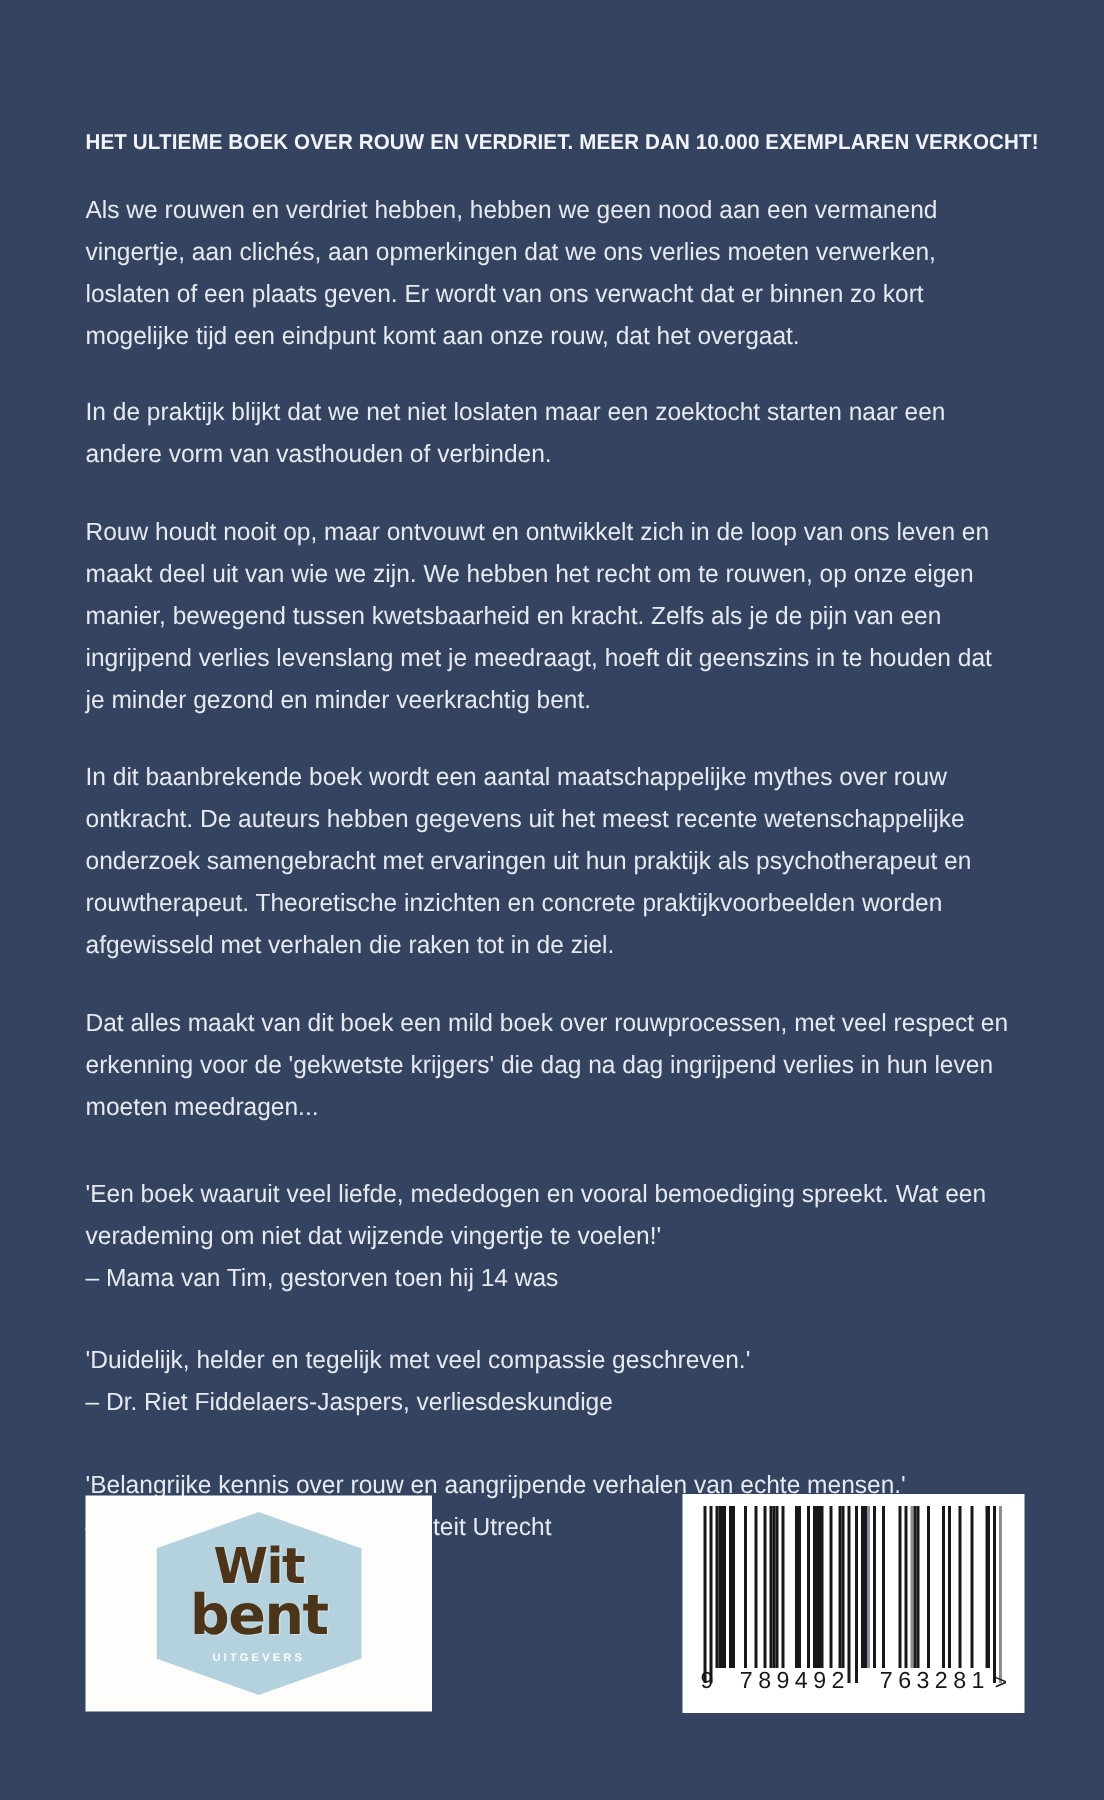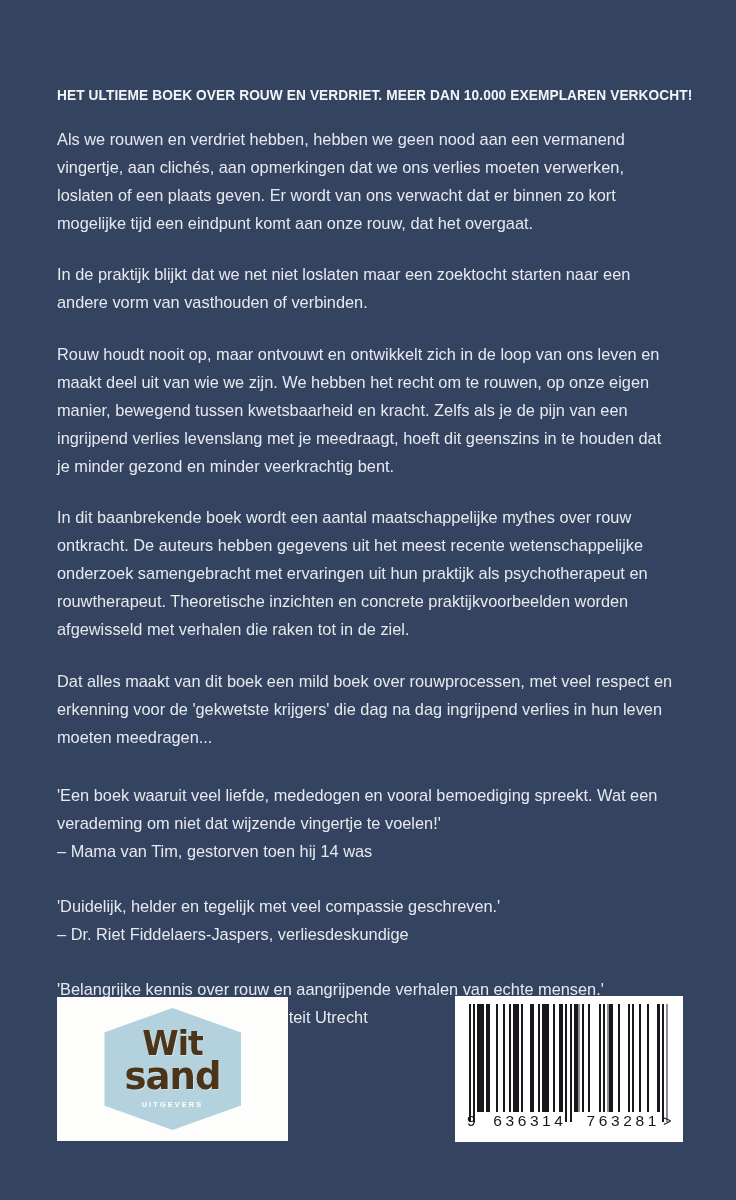--- a/index.html
+++ b/index.html
@@ -178,21 +178,21 @@
         <span class="quote-text">'Belangrijke kennis over rouw en aangrijpende verhalen van echte mensen.'</span>
         <span class="quote-attrib">– Prof. dr. Paul Boelen, Universiteit Utrecht</span>
       </blockquote>
 
     </div>
   </div>
 
   <div class="logo-box">
     <div class="logo-hex">
       <div class="logo-wit">Wit</div>
-      <div class="logo-sand">sand</div>
+      <div class="logo-sand">bent</div>
       <div class="logo-sub">UITGEVERS</div>
     </div>
   </div>
 
   <div class="barcode-box">
     <div class="barcode-bars" id="barcode-bars">
         <div class="bar guard" style="width: 2.10526px;"></div>
         <div class="bar space guard" style="width: 2.10526px; background: transparent;"></div>
         <div class="bar guard" style="width: 2.10526px;"></div>
         <div class="bar space" style="width: 2.10526px; background: transparent;"></div>
@@ -283,19 +283,19 @@
         <div class="bar space" style="width: 2.10526px; background: transparent;"></div>
         <div class="bar space" style="width: 2.10526px; background: transparent;"></div>
         <div class="bar" style="width: 2.10526px;"></div>
         <div class="bar space" style="width: 2.10526px; background: transparent;"></div>
         <div class="bar guard" style="width: 2.10526px;"></div>
         <div class="bar space guard" style="width: 2.10526px; background: transparent;"></div>
         <div class="bar light guard" style="width: 2.10526px;"></div>
       </div>
     <div class="barcode-digits">
       <span class="bc-lead">9</span>
-      <span class="bc-left">636314</span>
+      <span class="bc-left">789492</span>
       <span class="bc-right">763281</span>
       <span class="bc-end">&gt;</span>
     </div>
   </div>
 
 </div>
 
 </body></html>

